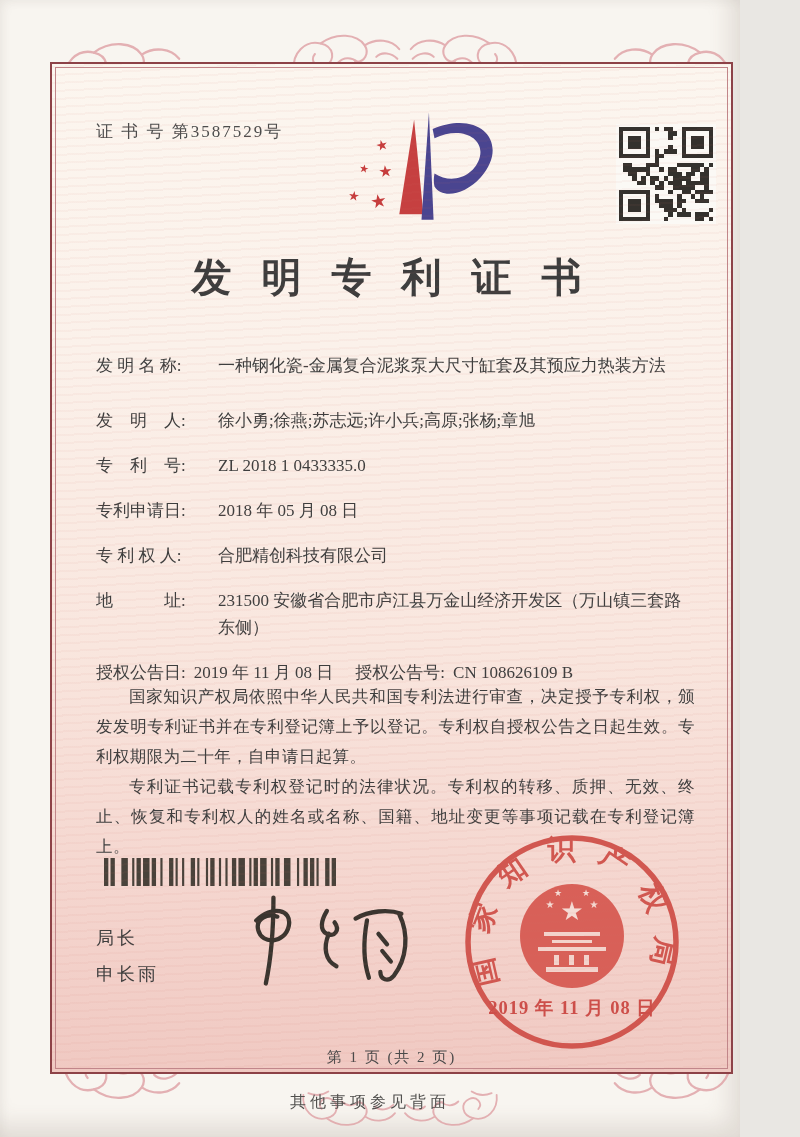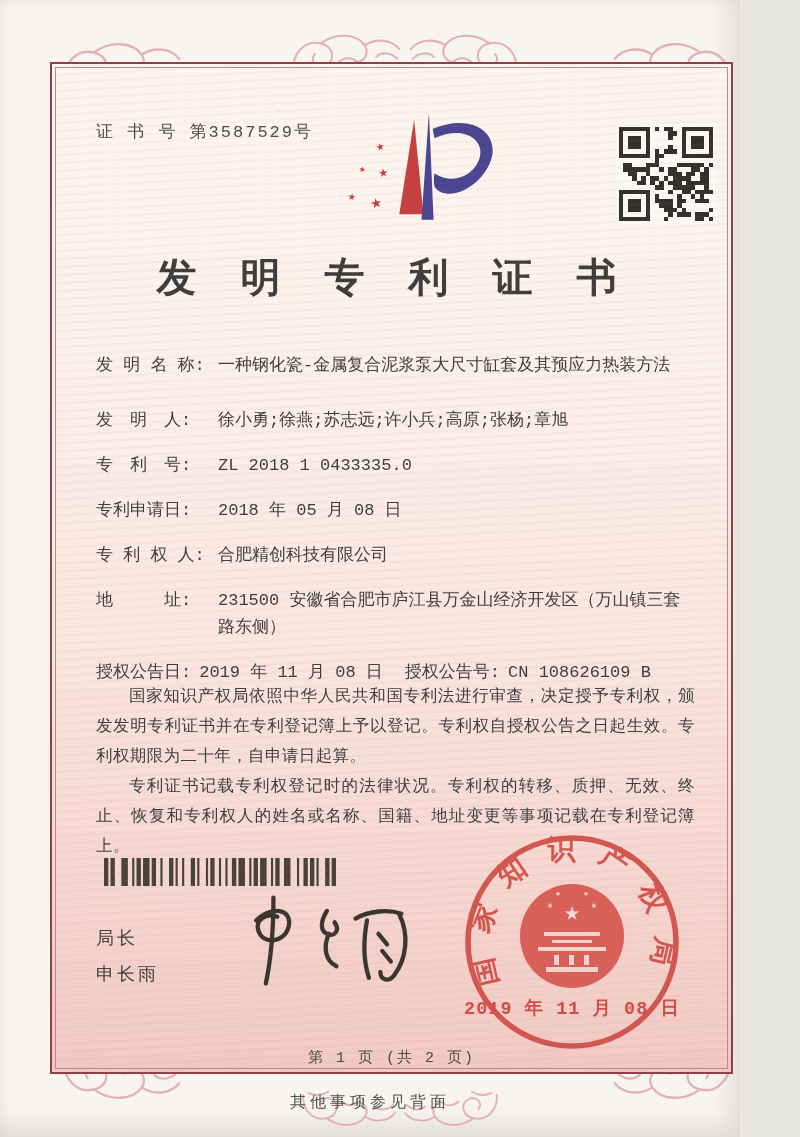--- a/index.html
+++ b/index.html
@@ -1,19 +1,19 @@
 <!DOCTYPE html>
 <html><head>
 <meta charset="utf-8">
 <style>
   html,body{margin:0;padding:0;background:#e9e7e3;}
   .page{
     position:relative;width:740px;height:1137px;overflow:hidden;
     background:#f8f5f0;
-    font-family:Liberation Mono, monospace;
+    font-family:Liberation Serif, serif;
     box-shadow:inset -10px -12px 22px rgba(90,70,60,0.14), inset 3px 3px 10px rgba(0,0,0,0.04);
   }
   
   .frame{
     position:absolute;left:50px;top:62px;width:683px;height:1012px;
     border:2px solid #8d4247;box-sizing:border-box;
     background:linear-gradient(180deg,#fcf6ef 0%,#fbf1ea 28%,#f9e6de 58%,#f4d4cd 84%,#f0c9c2 100%);
   }
   .frame::before{
     content:"";position:absolute;inset:3px;border:1px solid #c1868a;pointer-events:none;

